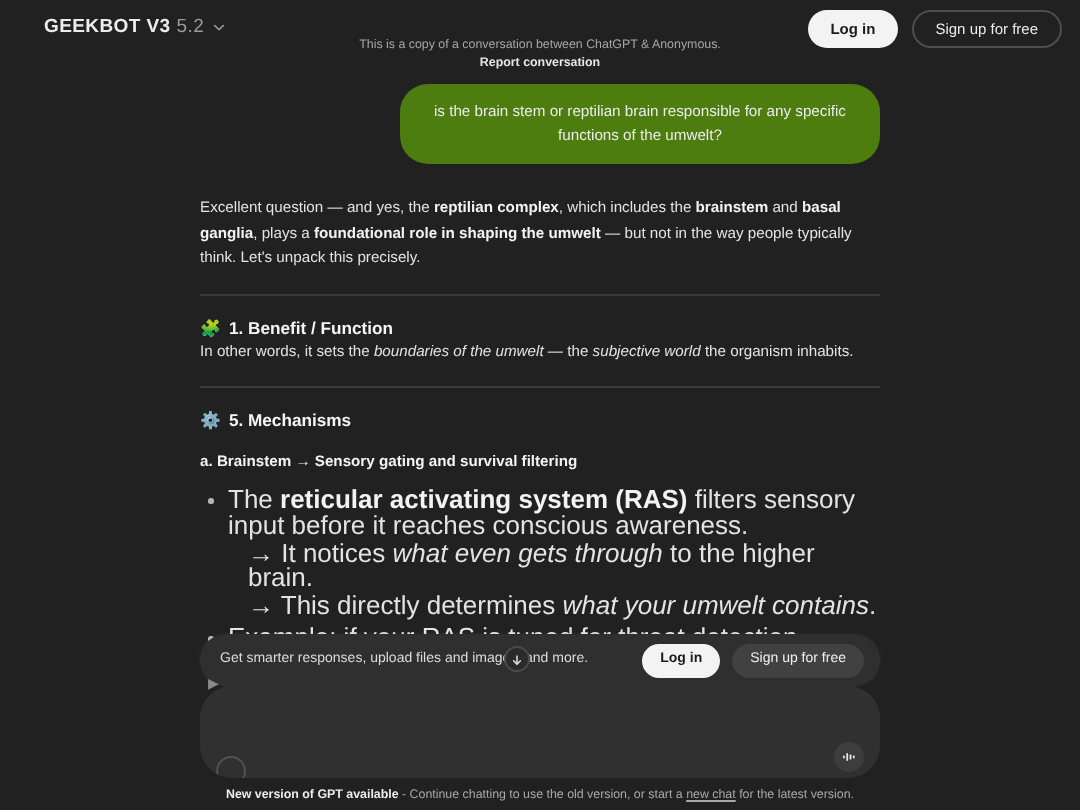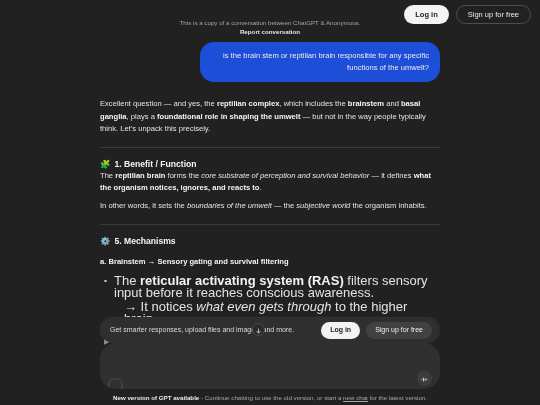--- a/index.html
+++ b/index.html
@@ -59,24 +59,24 @@
 
   
   .scroll {
     position: absolute; top: 28px; left: 0; right: 0; bottom: 0;
     overflow: hidden;
   }
   .thread { width: 340px; margin: 0 auto; padding-top: 14px; }
 
   .user-row { display: flex; justify-content: flex-end; }
   .user-bubble {
-    background: #1d4ed8; color: #ececec;
+    background: #4d7c0f; color: #ececec;
     border-radius: 14px; padding: 8px 11px;
     font-size: 7.6px; line-height: 12px; max-width: 240px;
-    text-align: right;
+    text-align: center;
   }
 
   .assistant { color: #e3e3e3; padding-top: 16px; }
   .assistant p { font-size: 7.6px; line-height: 12.6px; color: #e3e3e3; }
   .assistant p + p { margin-top: 5px; }
   b, strong { font-weight: bold; color: #f3f3f3; }
   i, em { font-style: italic; }
 
   hr.sep {
     border: none; border-top: 1px solid #3a3a3a;
@@ -169,20 +169,29 @@
     position: absolute; left: 0; right: 0; bottom: 3px;
     text-align: center; font-size: 6.2px; line-height: 9px; color: #a8a8a8;
   }
   .footer b { color: #ececec; font-weight: bold; }
   .footer a { color: #a8a8a8; text-decoration: underline; }
 </style>
 </head>
 <body>
 
 <div class="topbar">
+  <div class="model-name">
+    <span class="m-main">GEEKBOT V3</span>
+    <span class="m-ver">5.2</span>
+    <span class="chev">
+      <svg viewBox="0 0 10 10" width="7" height="7">
+          <path d="M2 4 L5 7 L8 4" fill="none" stroke="#9a9a9a" stroke-width="1.1" stroke-linecap="round" stroke-linejoin="round"></path>
+        </svg>
+    </span>
+  </div>
 
   <div class="copy-note">
     <div class="line1">This is a copy of a conversation between ChatGPT &amp; Anonymous.</div>
     <div class="line2">Report conversation</div>
   </div>
 
   <div class="topbar-actions">
     <button class="btn-login">Log in</button>
     <button class="btn-signup">Sign up for free</button>
   </div>
@@ -199,21 +208,20 @@
 
       <p><span>Excellent question — and yes, the </span><b>reptilian complex</b><span>, which includes the </span><b>brainstem</b><span> and </span><b>basal ganglia</b><span>, plays a </span><b>foundational role in shaping the umwelt</b><span> — but not in the way people typically think. Let's unpack this precisely.</span></p>
 
       <hr class="sep">
 
       <h3 class="sec">
         <span class="emoji">🧩</span>
         <span>1. Benefit / Function</span>
       </h3>
 
-      <p><span>The </span><b>reptilian brain</b><span> forms the </span><i>core substrate of perception and survival behavior</i><span> — it defines </span><b>what the organism notices, ignores, and reacts to</b><span>.</span></p>
 
       <p><span>In other words, it sets the </span><i>boundaries of the umwelt</i><span> — the </span><i>subjective world</i><span> the organism inhabits.</span></p>
 
       <hr class="sep">
 
       <h3 class="sec">
         <span class="emoji">⚙️</span>
         <span>5. Mechanisms</span>
       </h3>
 

